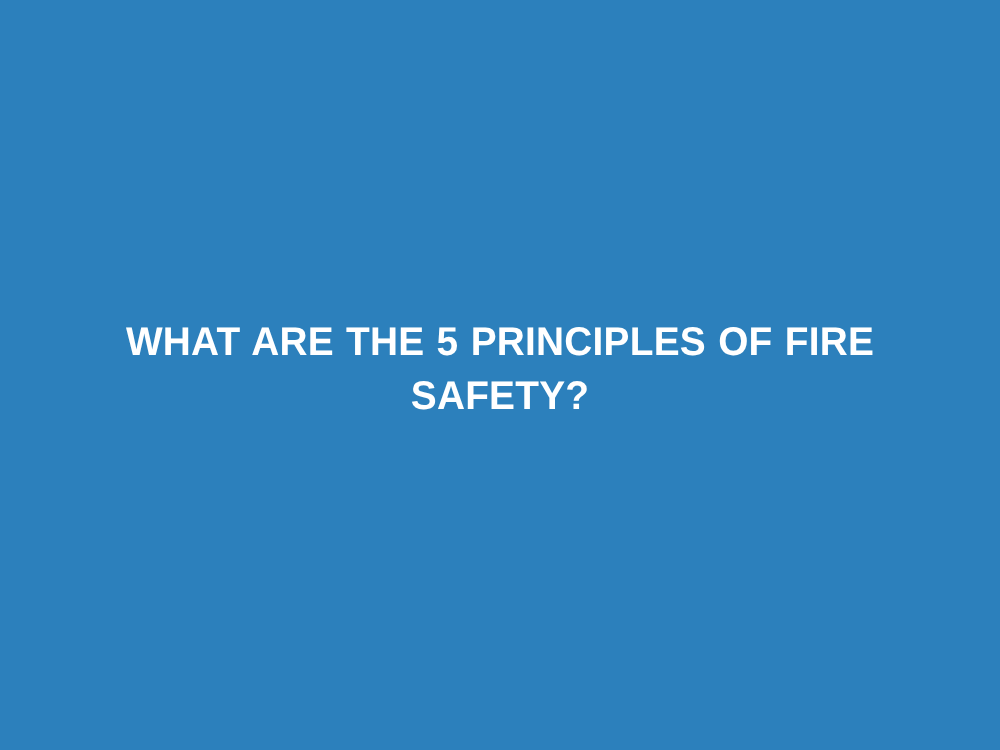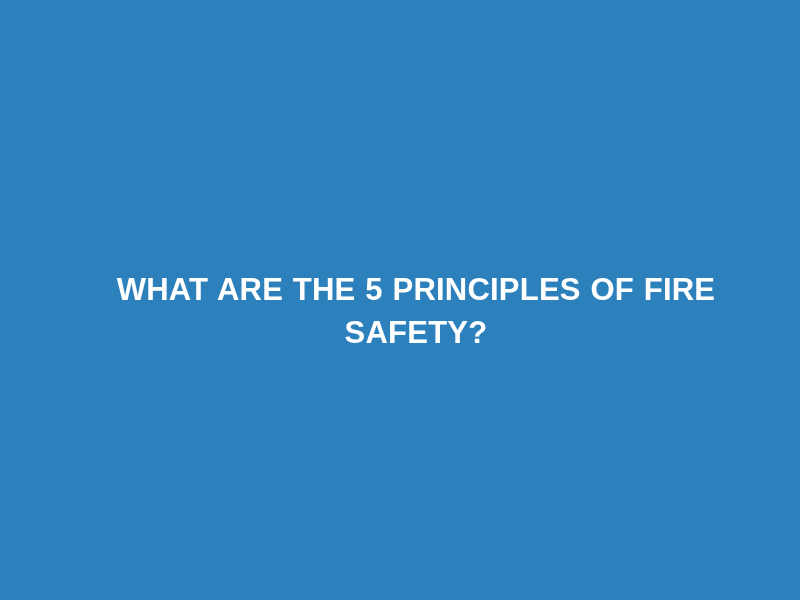--- a/index.html
+++ b/index.html
@@ -20,21 +20,21 @@
     height: 600px;
     background-color: #2c80bc;
     display: flex;
     align-items: center;
     justify-content: center;
     box-sizing: border-box;
   }
 
   #title-block {
     width: 640px;
-    margin: 16px;
+    margin: 0;
     padding: 0;
     text-align: center;
     
     position: absolute;
     left: 50%;
     top: 295px;
     transform: translate(-50%, -50%);
   }
 
   #page-title {

